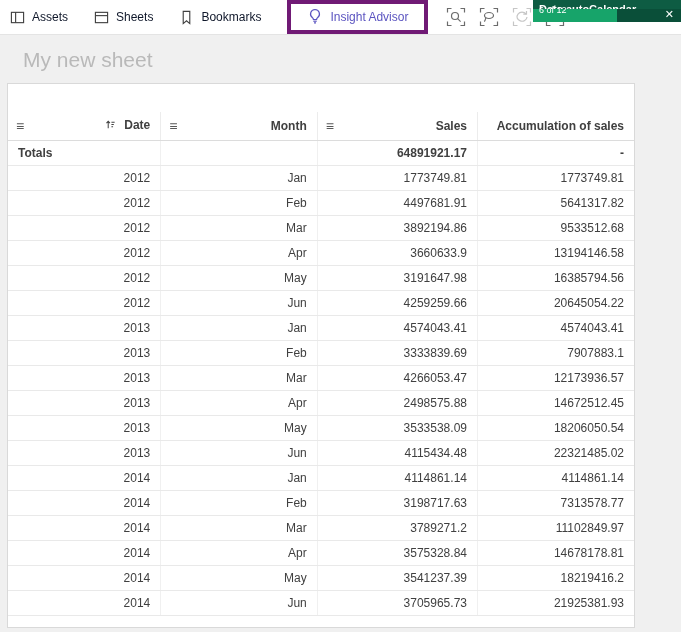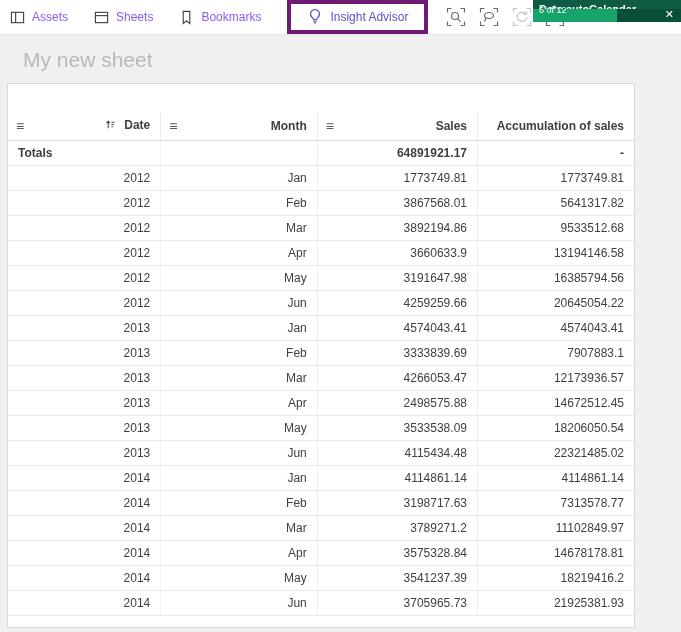--- a/index.html
+++ b/index.html
@@ -15,21 +15,21 @@
     position: relative;
     height: 35px;
     background: #fff;
     border-bottom: 1px solid #e4e4e4;
     display: flex;
     align-items: center;
     padding-left: 10px;
   }
   .tb-btn {
     display: flex; align-items: center; gap: 7px;
-    font-size: 12px; color: #8b5cf6;
+    font-size: 12px; color: #0f172a;
     margin-right: 26px; cursor: pointer; white-space: nowrap;
   }
   .tb-btn svg { display: block; }
   .ia-btn {
     display: flex; align-items: center; gap: 7px;
     font-size: 12px; color: #5b54c0;
     border: 4px solid #701a75;
     background: #fff;
     height: 34px; padding: 0 16px;
     margin-right: 16px; cursor: pointer; white-space: nowrap;
@@ -252,21 +252,21 @@
   <tr class="data-row">
     <td class="dim">2012</td>
     <td class="dim">Jan</td>
     <td class="num">1773749.81</td>
     <td class="num">1773749.81</td>
   </tr>
 
   <tr class="data-row">
     <td class="dim">2012</td>
     <td class="dim">Feb</td>
-    <td class="num">3867568.01</td>
+    <td class="num">4497681.91</td>
     <td class="num">5641317.82</td>
   </tr>
 
   <tr class="data-row">
     <td class="dim">2012</td>
     <td class="dim">Mar</td>
     <td class="num">3892194.86</td>
     <td class="num">9533512.68</td>
   </tr>
 

